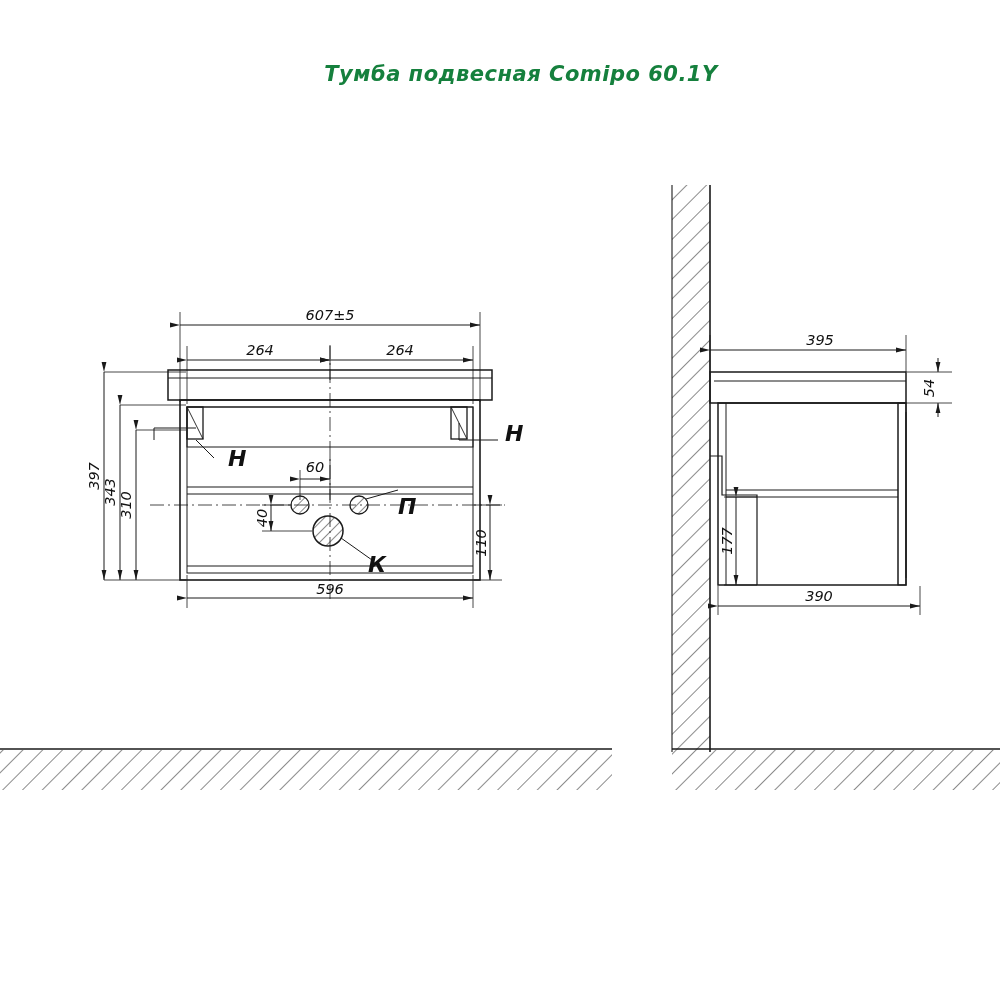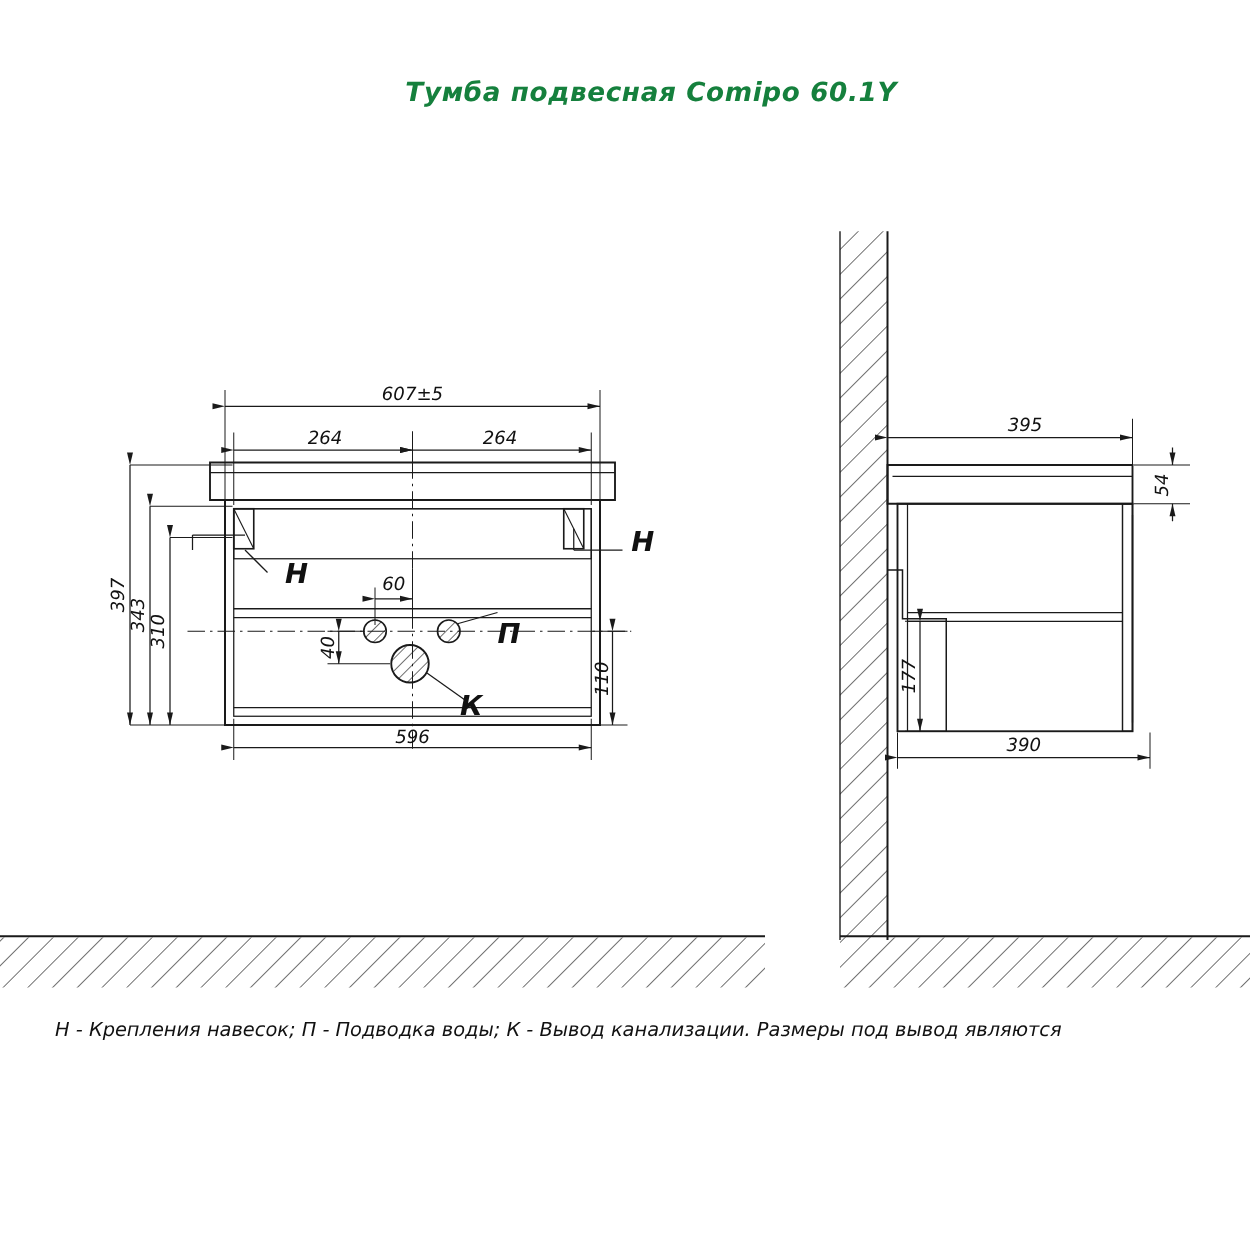--- a/index.html
+++ b/index.html
@@ -215,16 +215,15 @@
       <text x="819" y="601" font-size="14.5" text-anchor="middle">390</text>
 
       <line x1="724" y1="497" x2="757" y2="497" stroke="#1a1a1a" stroke-width="0.8"></line>
       <line x1="724" y1="585" x2="757" y2="585" stroke="#1a1a1a" stroke-width="0.8"></line>
       <line x1="736" y1="497" x2="736" y2="585" stroke="#1a1a1a" stroke-width="1" marker-start="url(#arrL)" marker-end="url(#arrR)"></line>
       <text x="732" y="541" font-size="14.5" text-anchor="middle" transform="rotate(-90 732 541)">177</text>
     </g>
   </svg>
 
   <div class="note">
-    <span class="l1">Н - Крепления навесок; П - Подводка воды; К - Вывод канализации. Размеры под вывод являются</span>
   </div>
 
 </div>
 
 </body></html>

